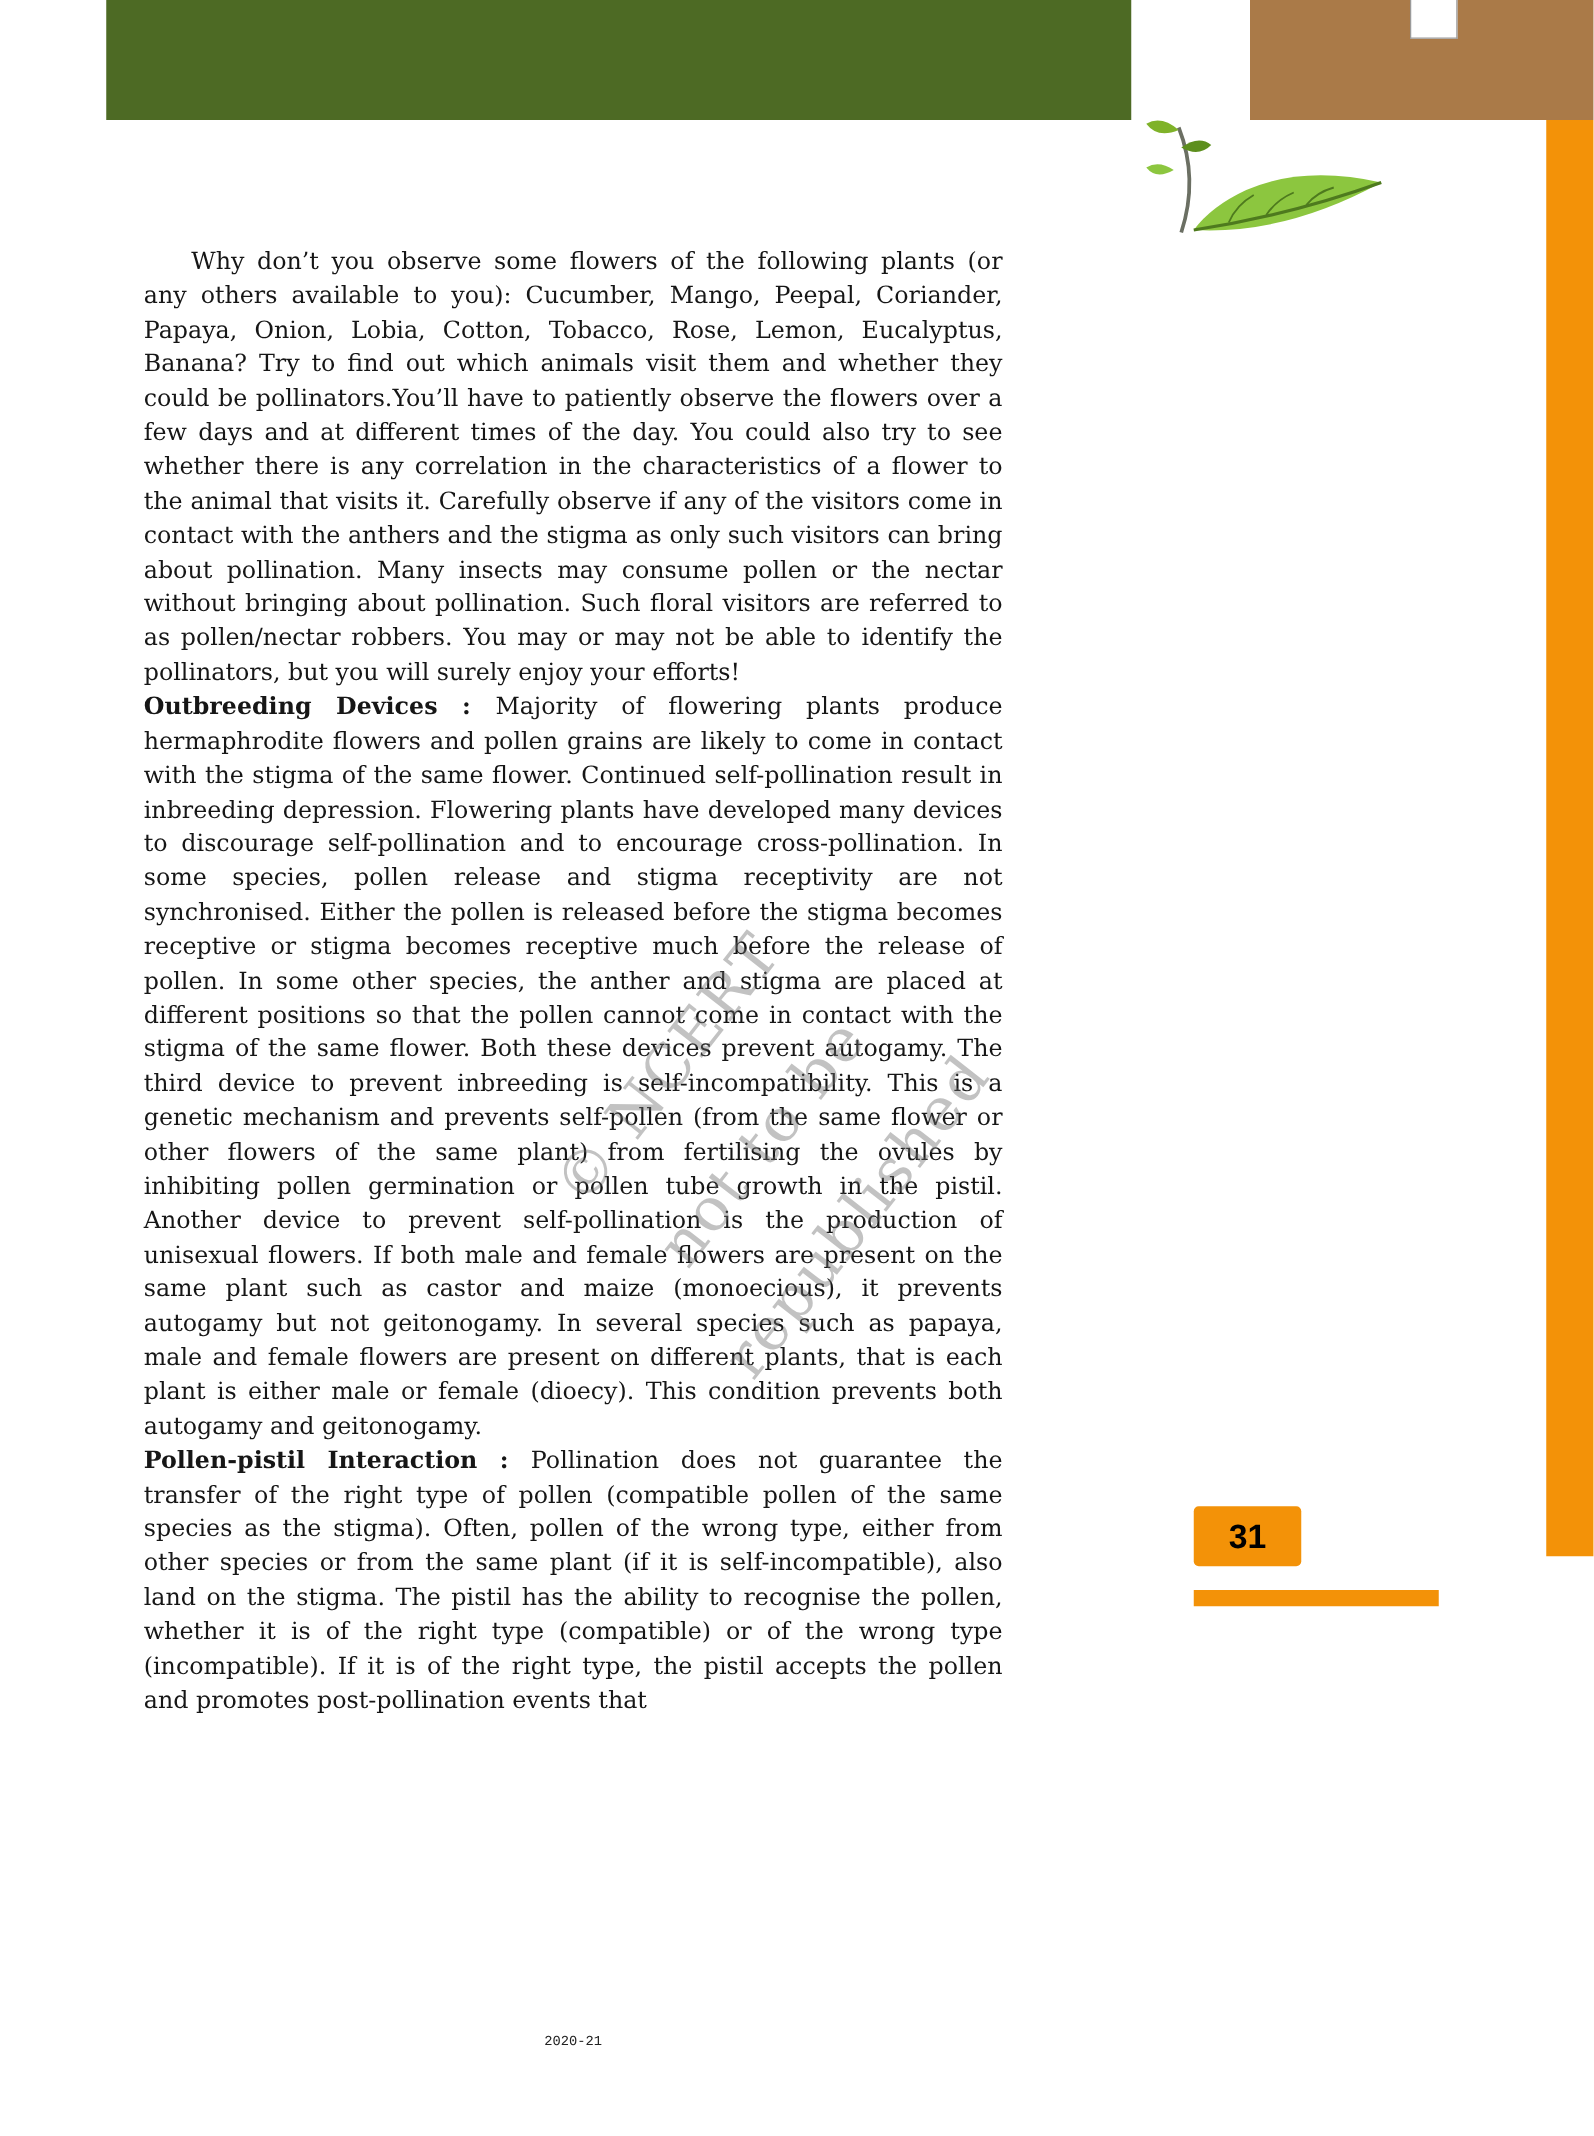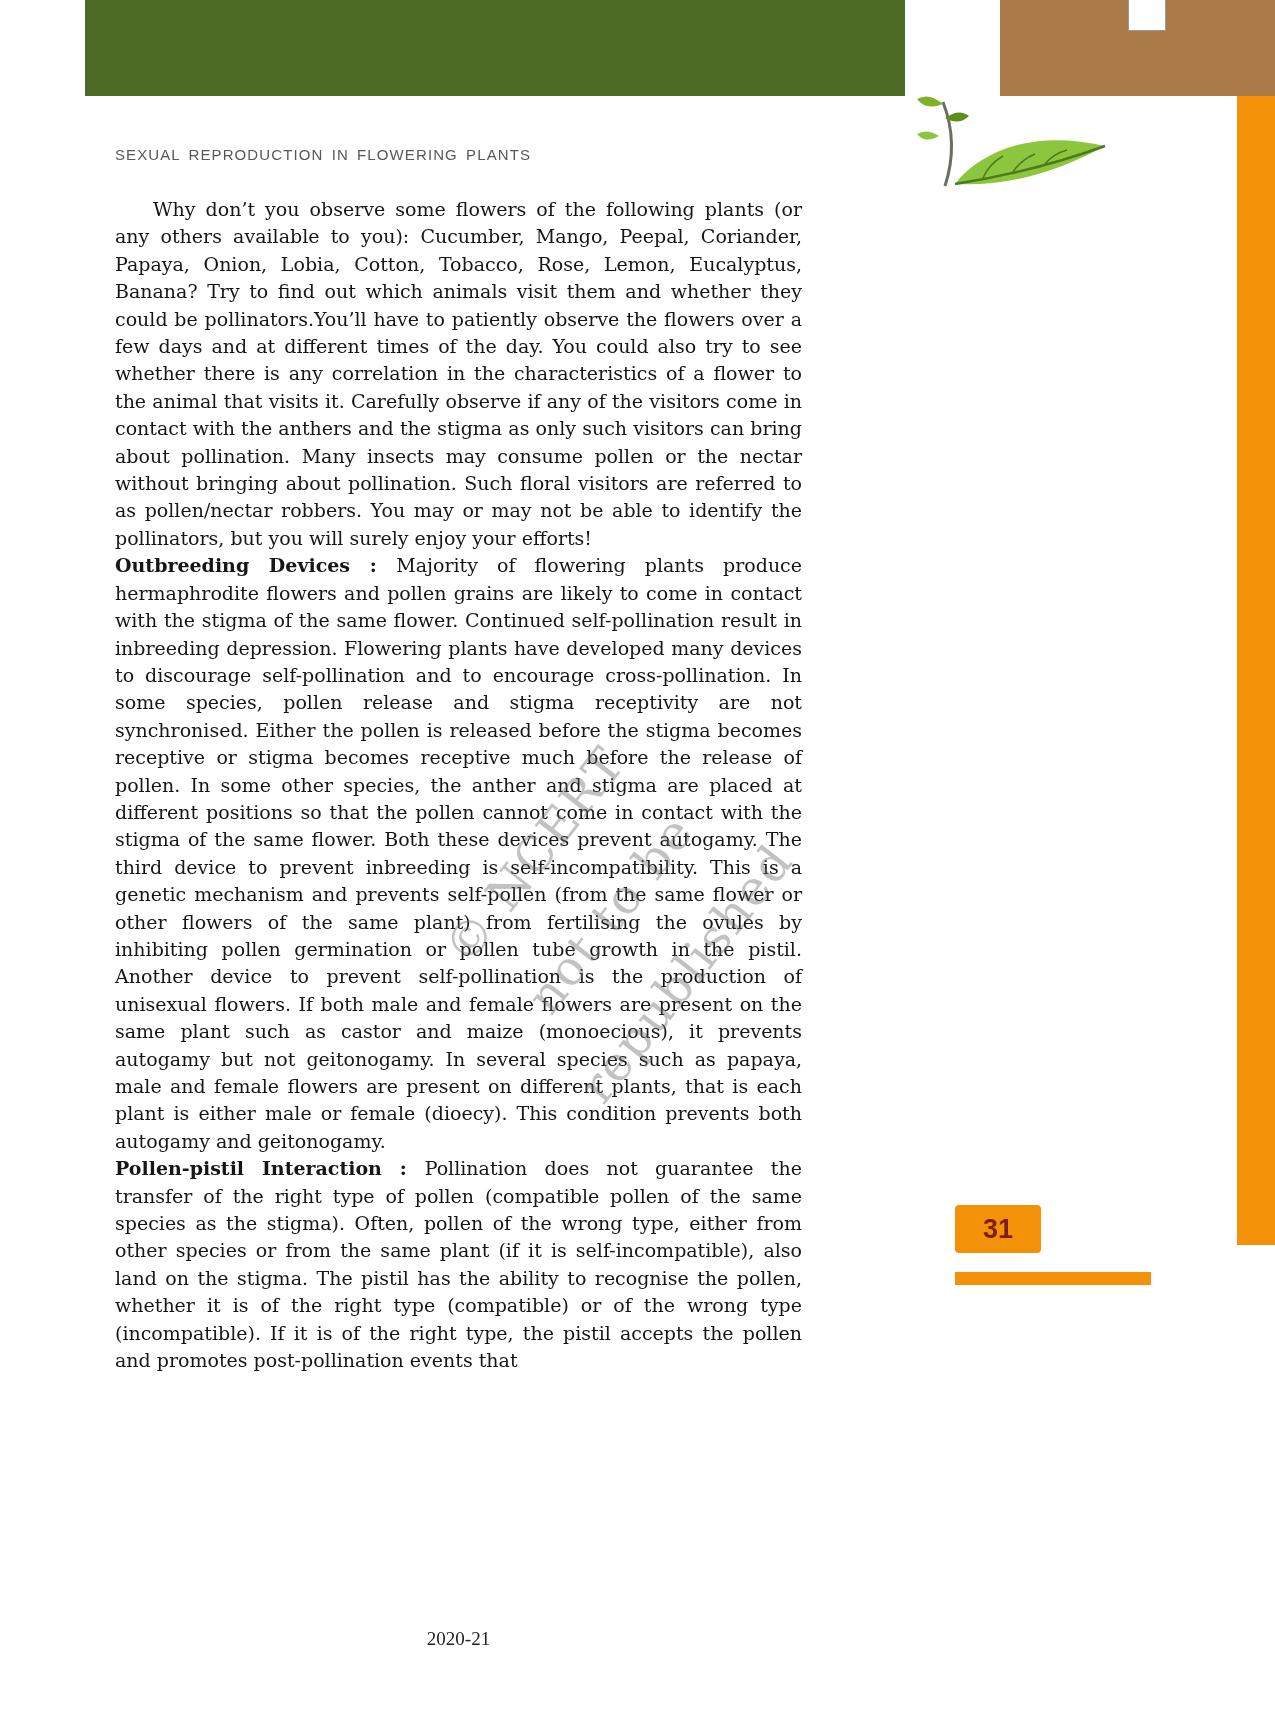--- a/index.html
+++ b/index.html
@@ -49,33 +49,33 @@
   .body-col p.topic{}
   .body-col strong{font-weight:bold;}
   .watermark{
     position:absolute;left:330px;top:770px;width:560px;
     text-align:center;transform:rotate(-52deg);
     font-size:48px;line-height:96px;color:var(--watermark-gray);
     pointer-events:none;z-index:5;letter-spacing:2px;
   }
   .page-badge{
     position:absolute;left:955px;top:1205px;width:86px;height:48px;
-    background:var(--accent-orange);color:#7f1d1d;
+    background:var(--accent-orange);color:#000000;
     font-family:"Liberation Sans",sans-serif;font-size:27px;font-weight:bold;
     display:flex;align-items:center;justify-content:center;
     border-radius:4px;
   }
   .badge-bar{
     position:absolute;left:955px;top:1272px;width:196px;height:13px;
     background:var(--accent-orange);
   }
   .footer{
     position:absolute;left:115px;top:1628px;width:687px;
-    text-align:center;font-size:19px;color:#222;
-    font-family:Liberation Serif, serif;
+    text-align:center;font-size:11px;color:#222;
+    font-family:Liberation Mono, monospace;
   }
 </style>
 </head>
 <body>
 
 <div class="page">
 
   <div class="banner-green"></div>
   <div class="banner-tan"></div>
   <div class="corner-box"></div>
@@ -86,21 +86,20 @@
       <path d="M52 98 Q66 55 50 14" stroke="#6b6f63" stroke-width="3" fill="none"></path>
       <path d="M50 16 q-14 -12 -26 -5 q9 12 26 5" fill="#7fb229"></path>
       <path d="M52 30 q14 -10 24 -2 q-10 10 -24 2" fill="#5d8f1e"></path>
       <path d="M46 48 q-12 -8 -22 -2 q8 10 22 2" fill="#8cc63f"></path>
       <path d="M62 96 Q135 100 212 58 Q150 44 104 64 Q76 77 62 96 Z" fill="#8cc63f"></path>
       <path d="M62 96 Q140 84 212 58" stroke="#4e7a1e" stroke-width="2.5" fill="none"></path>
       <path d="M90 90 Q96 76 110 68 M120 84 Q128 72 142 66 M152 76 Q160 66 174 62" stroke="#4e7a1e" stroke-width="1.5" fill="none"></path>
     </svg>
   </div>
 
-  <div class="running-head">SEXUAL REPRODUCTION IN FLOWERING PLANTS</div>
 
   <div class="body-col">
       <p class="activity">Why don’t you observe some flowers of the following plants (or any others available to you): Cucumber, Mango, Peepal, Coriander, Papaya, Onion, Lobia, Cotton, Tobacco, Rose, Lemon, Eucalyptus, Banana? Try to find out which animals visit them and whether they could be pollinators.You’ll have to patiently observe the flowers over a few days and at different times of the day.  You could also try to see whether there is any correlation in the characteristics of a flower to the animal that visits it. Carefully observe if any of the visitors come in contact with the anthers and the stigma as only such visitors can bring about pollination. Many insects may consume pollen or the nectar without bringing about pollination. Such floral visitors are referred to as pollen/nectar robbers. You may or may not be able to identify the pollinators, but you will surely enjoy your efforts!</p>
       <p class="topic"><strong>Outbreeding Devices : </strong>Majority of flowering plants produce hermaphrodite flowers and pollen grains are likely to come in contact with the stigma of the same flower. Continued self-pollination result in inbreeding depression. Flowering plants have developed many devices to discourage self-pollination and to encourage cross-pollination. In some species, pollen release and stigma receptivity are not synchronised. Either the pollen is released before the stigma becomes receptive or stigma becomes receptive much before the release of pollen. In some other species, the anther and stigma are placed at different positions so that the pollen cannot come in contact with the stigma of the same flower. Both these devices prevent autogamy. The third device to prevent inbreeding is self-incompatibility. This is a genetic mechanism and prevents self-pollen (from the same flower or other flowers of the same plant) from fertilising the ovules by inhibiting pollen germination or pollen tube growth in the pistil.  Another device to prevent self-pollination is the production of unisexual flowers. If both male and female flowers are present on the same plant such as castor and maize (monoecious), it prevents autogamy but not geitonogamy. In several species such as papaya, male and female flowers are present on different plants, that is each plant is either male or female (dioecy). This condition prevents both autogamy and geitonogamy.</p>
       <p class="topic"><strong>Pollen-pistil Interaction : </strong>Pollination does not guarantee the transfer of the right type of pollen (compatible pollen of the same species as the stigma). Often, pollen of the wrong type, either from other species or from the same plant (if it is self-incompatible), also land on the stigma. The pistil has the ability to recognise the pollen, whether it is of the right type (compatible) or of the wrong type (incompatible). If it is of the right type, the pistil accepts the pollen and promotes post-pollination events that</p>
     </div>
 
   <div class="watermark">
     <div>© NCERT</div>
     <div>not to be republished</div>

